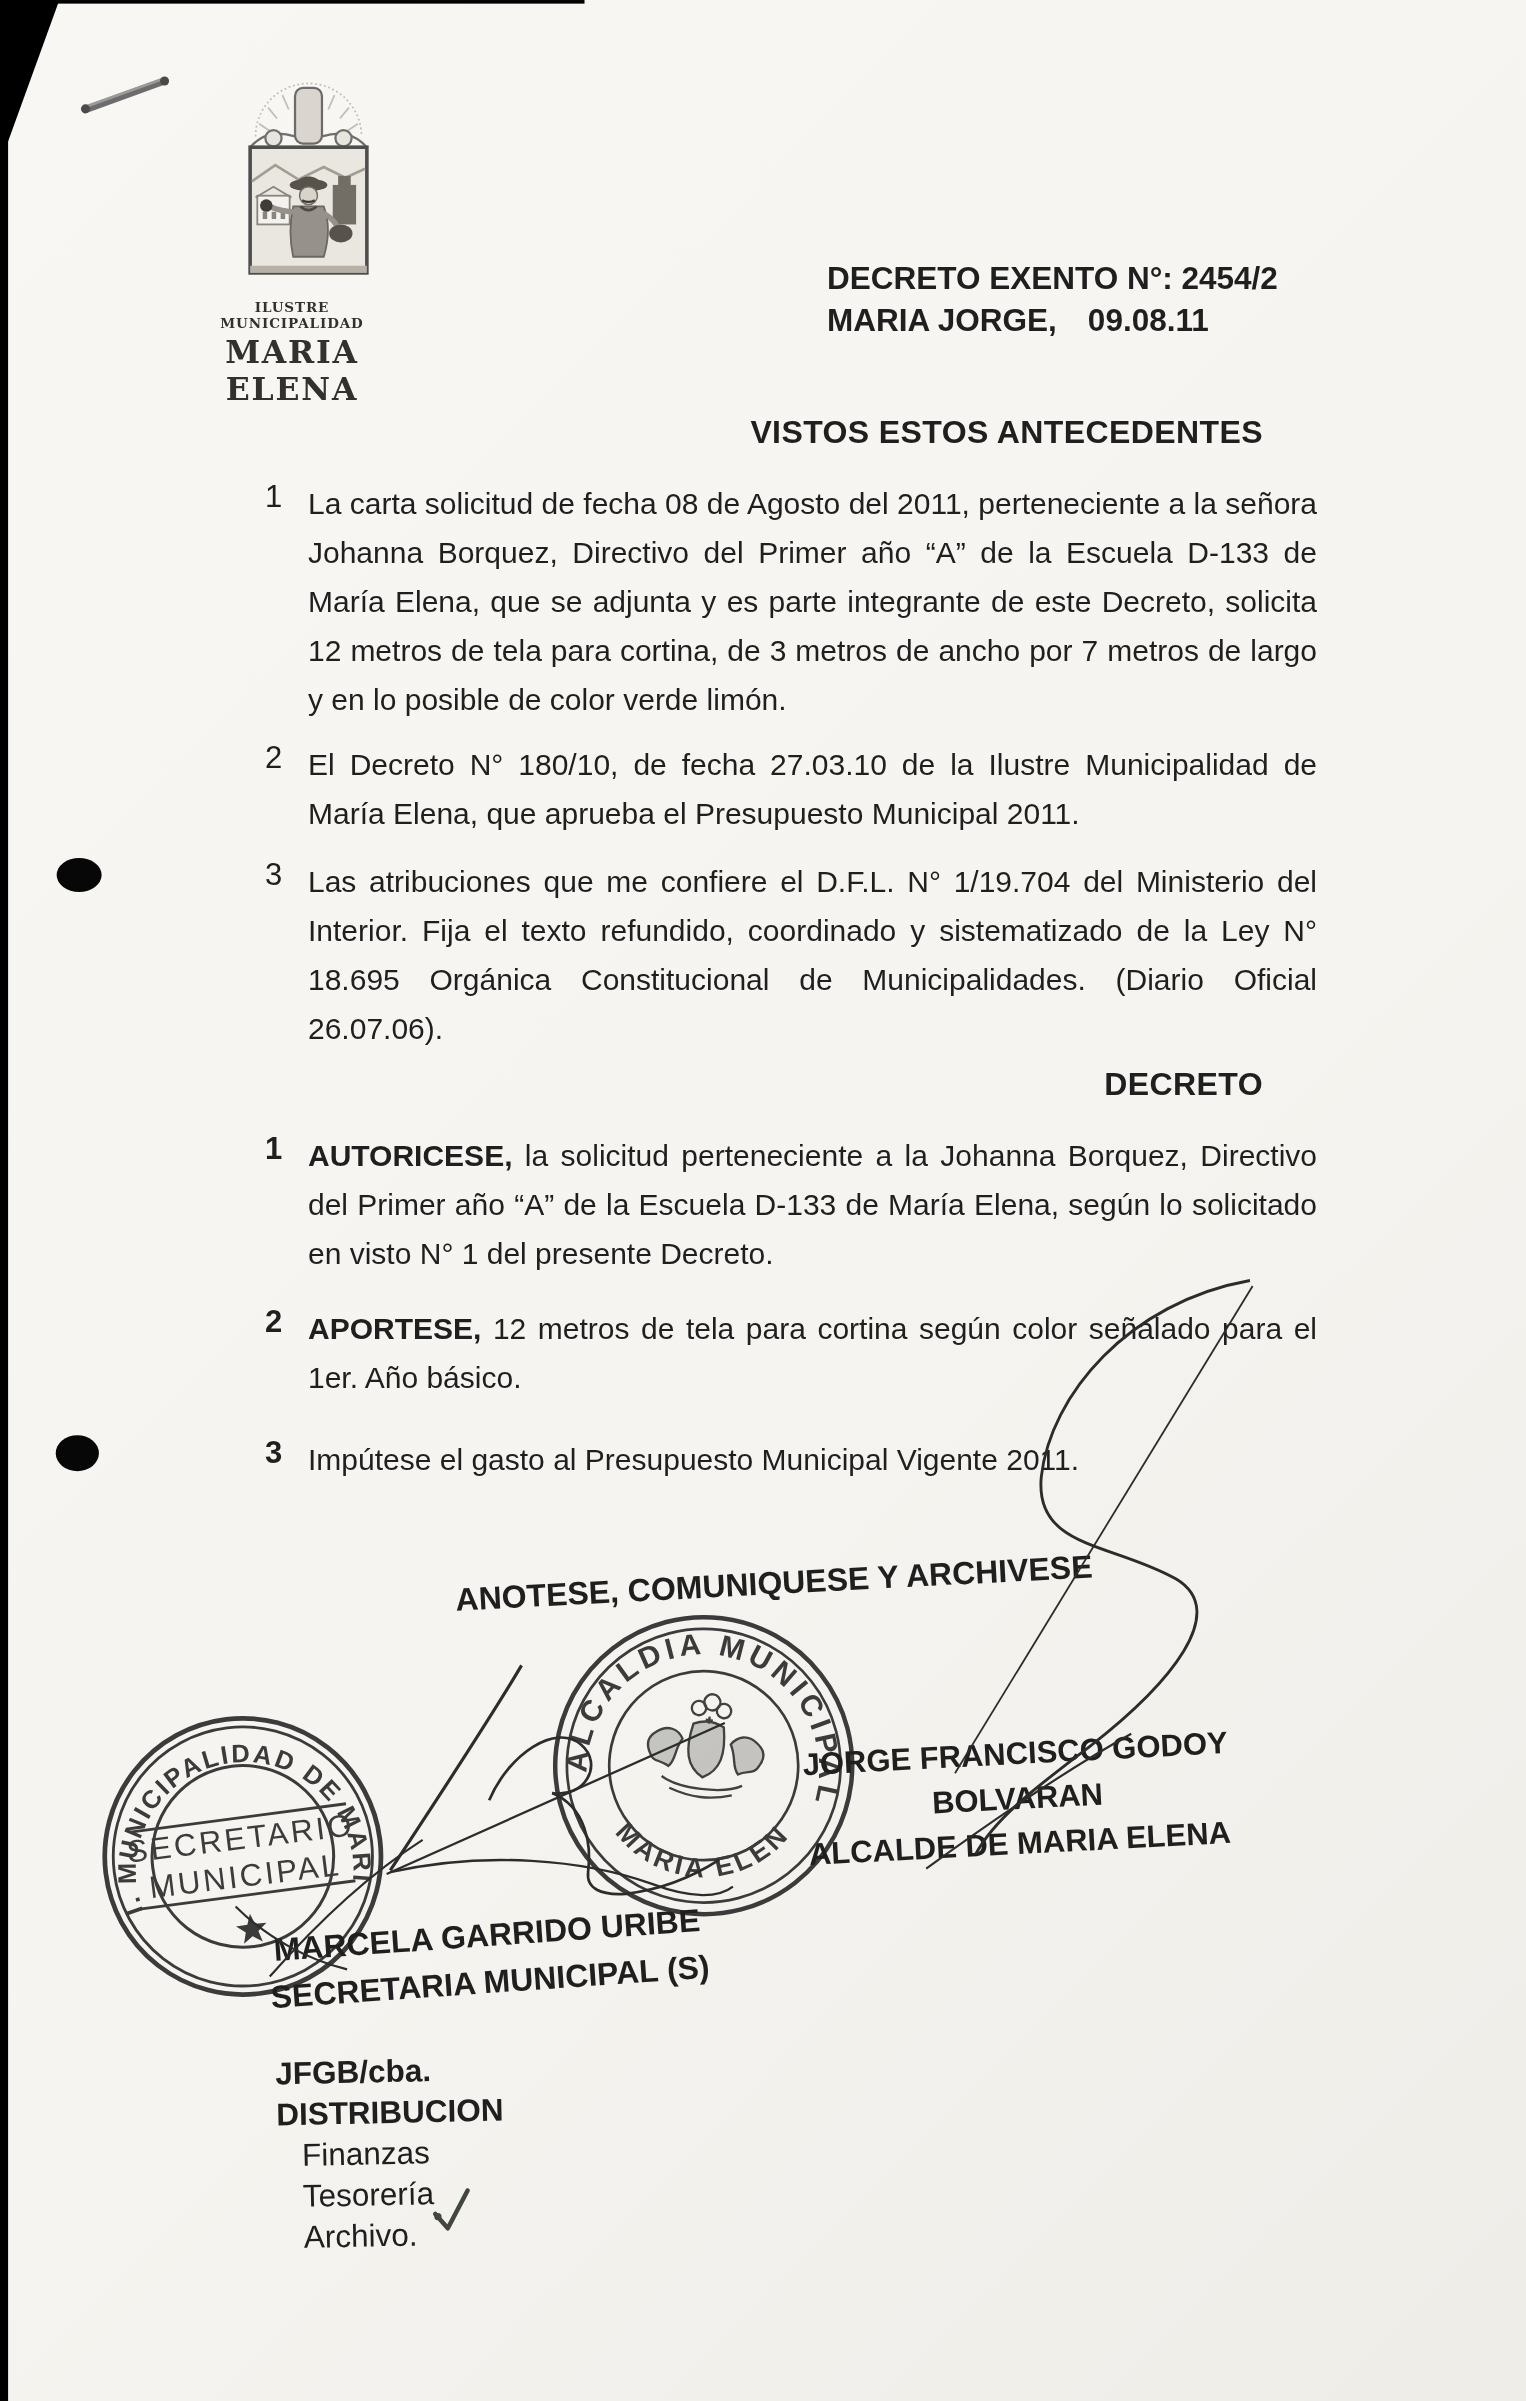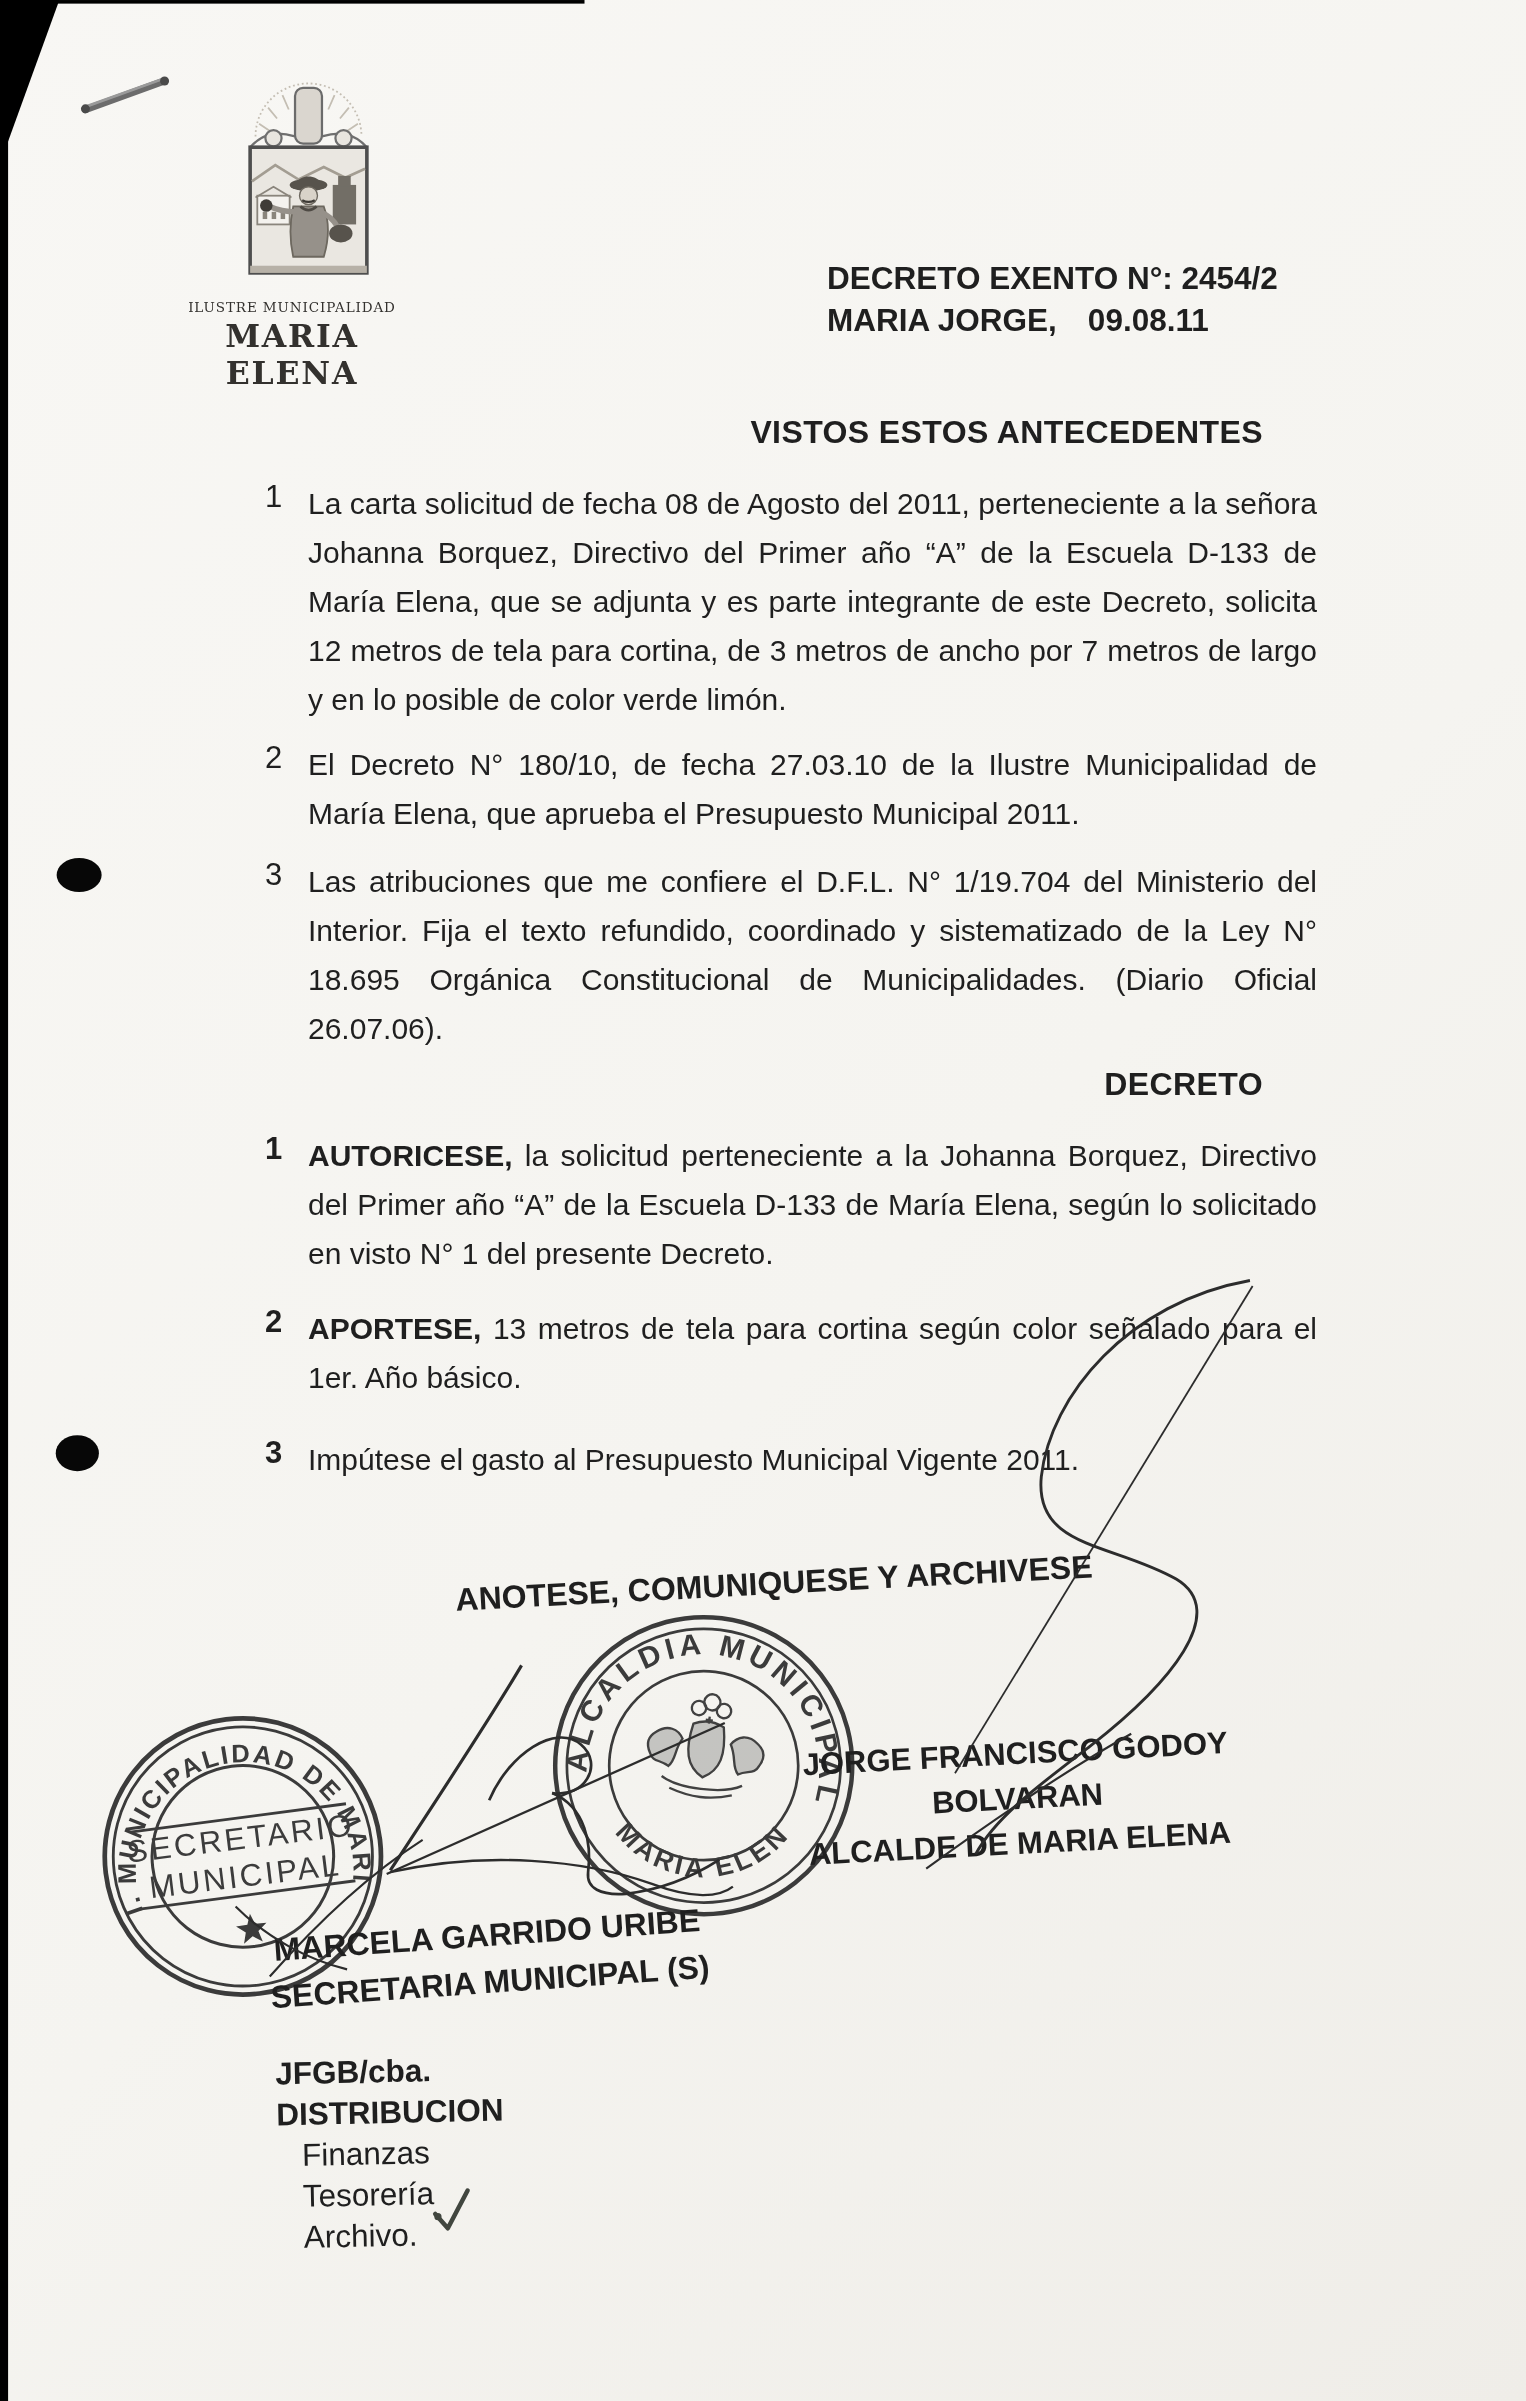--- a/index.html
+++ b/index.html
@@ -5,21 +5,21 @@
   html,body{margin:0;padding:0;background:#000;}
   .page{
     position:relative;width:1526px;height:2401px;overflow:hidden;
     background:linear-gradient(135deg,#f8f7f4 0%,#f5f4f0 55%,#efede8 100%);
     font-family:"Liberation Sans",sans-serif;color:#1f1f1f;
   }
   .abs{position:absolute;}
   
   .crest{left:223px;top:61px;width:171px;height:220px;}
   .crest-caption{left:184px;top:299px;width:216px;text-align:center;color:#33312e;}
-  .crest-org{font-family:"DejaVu Serif",serif;font-size:13.5px;letter-spacing:0.9px;font-weight:400;}
+  .crest-org{font-family:"DejaVu Serif",serif;font-size:13.5px;letter-spacing:0.9px;font-weight:700;}
   .crest-name{font-family:"DejaVu Serif",serif;font-size:31.5px;font-weight:bold;letter-spacing:1.8px;margin-top:1.8px;}
   
   .hdr{left:827px;top:257px;width:504px;font-size:31.5px;font-weight:bold;line-height:42px;white-space:nowrap;}
   .hdr .num{font-weight:600;}
   .hdr .date{font-weight:600;margin-left:31px;text-align:right;}
   
   .title{left:220px;width:1043px;text-align:right;font-size:32px;font-weight:bold;letter-spacing:0.4px;}
   .item{left:265px;width:1052px;}
   .item .num{position:absolute;left:0;top:0;font-size:31px;}
   .item .num.b{font-weight:bold;}
@@ -99,21 +99,21 @@
   </div>
 
   <div class="abs title" style="top:1066px;">DECRETO</div>
 
   <div class="abs item" style="top:1131px;">
     <span class="num b">1</span>
     <div class="txt"><span class="lead">AUTORICESE,</span><span> la solicitud perteneciente a la Johanna Borquez, Directivo del Primer año “A” de la Escuela D-133 de María Elena, según lo solicitado en visto N° 1 del presente Decreto.</span></div>
   </div>
   <div class="abs item" style="top:1304px;">
     <span class="num b">2</span>
-    <div class="txt"><span class="lead">APORTESE,</span><span> 13 metros de tela para cortina según color señalado para el 1er. Año básico.</span></div>
+    <div class="txt"><span class="lead">APORTESE,</span><span> 12 metros de tela para cortina según color señalado para el 1er. Año básico.</span></div>
   </div>
   <div class="abs item" style="top:1435px;">
     <span class="num b">3</span>
     <div class="txt"><span>Impútese el gasto al Presupuesto Municipal Vigente 2011.</span></div>
   </div>
 
   <div class="abs closing">ANOTESE, COMUNIQUESE Y ARCHIVESE</div>
 
   <div class="abs stamp" style="left:537px;top:1601px;width:333px;height:333px;transform:rotate(7deg);">
     <svg viewBox="0 0 370 370" width="333" height="333">

